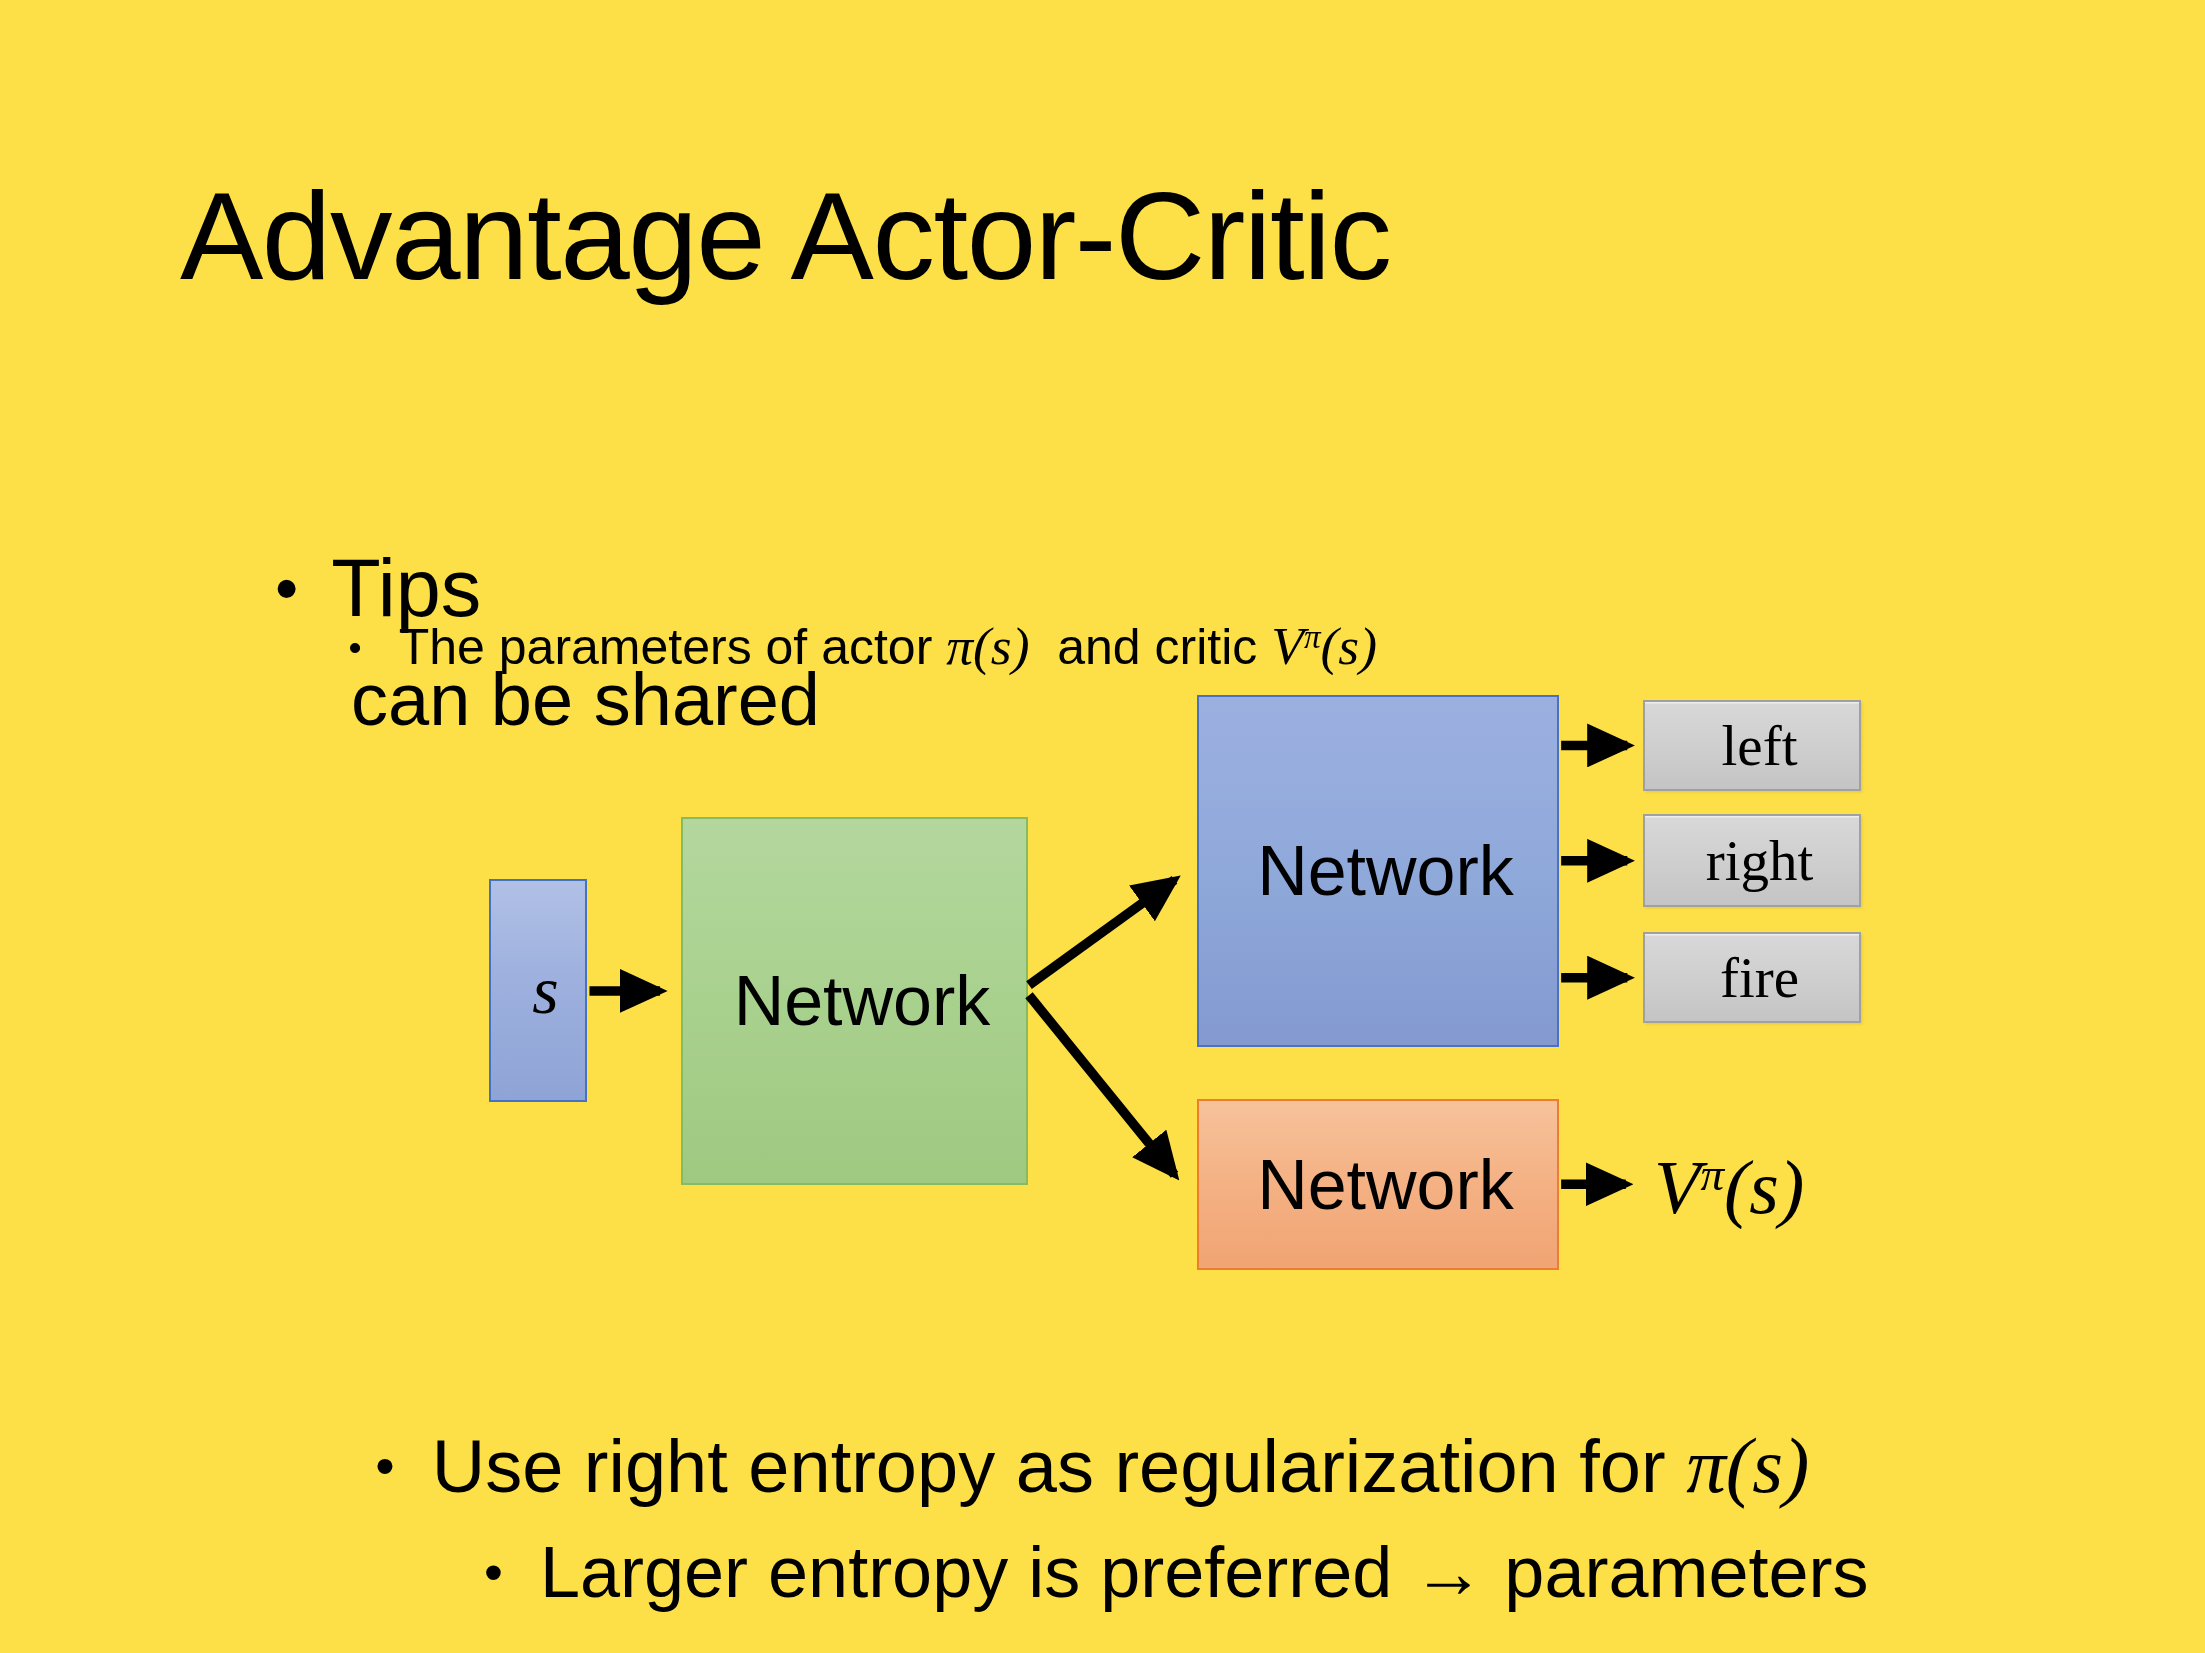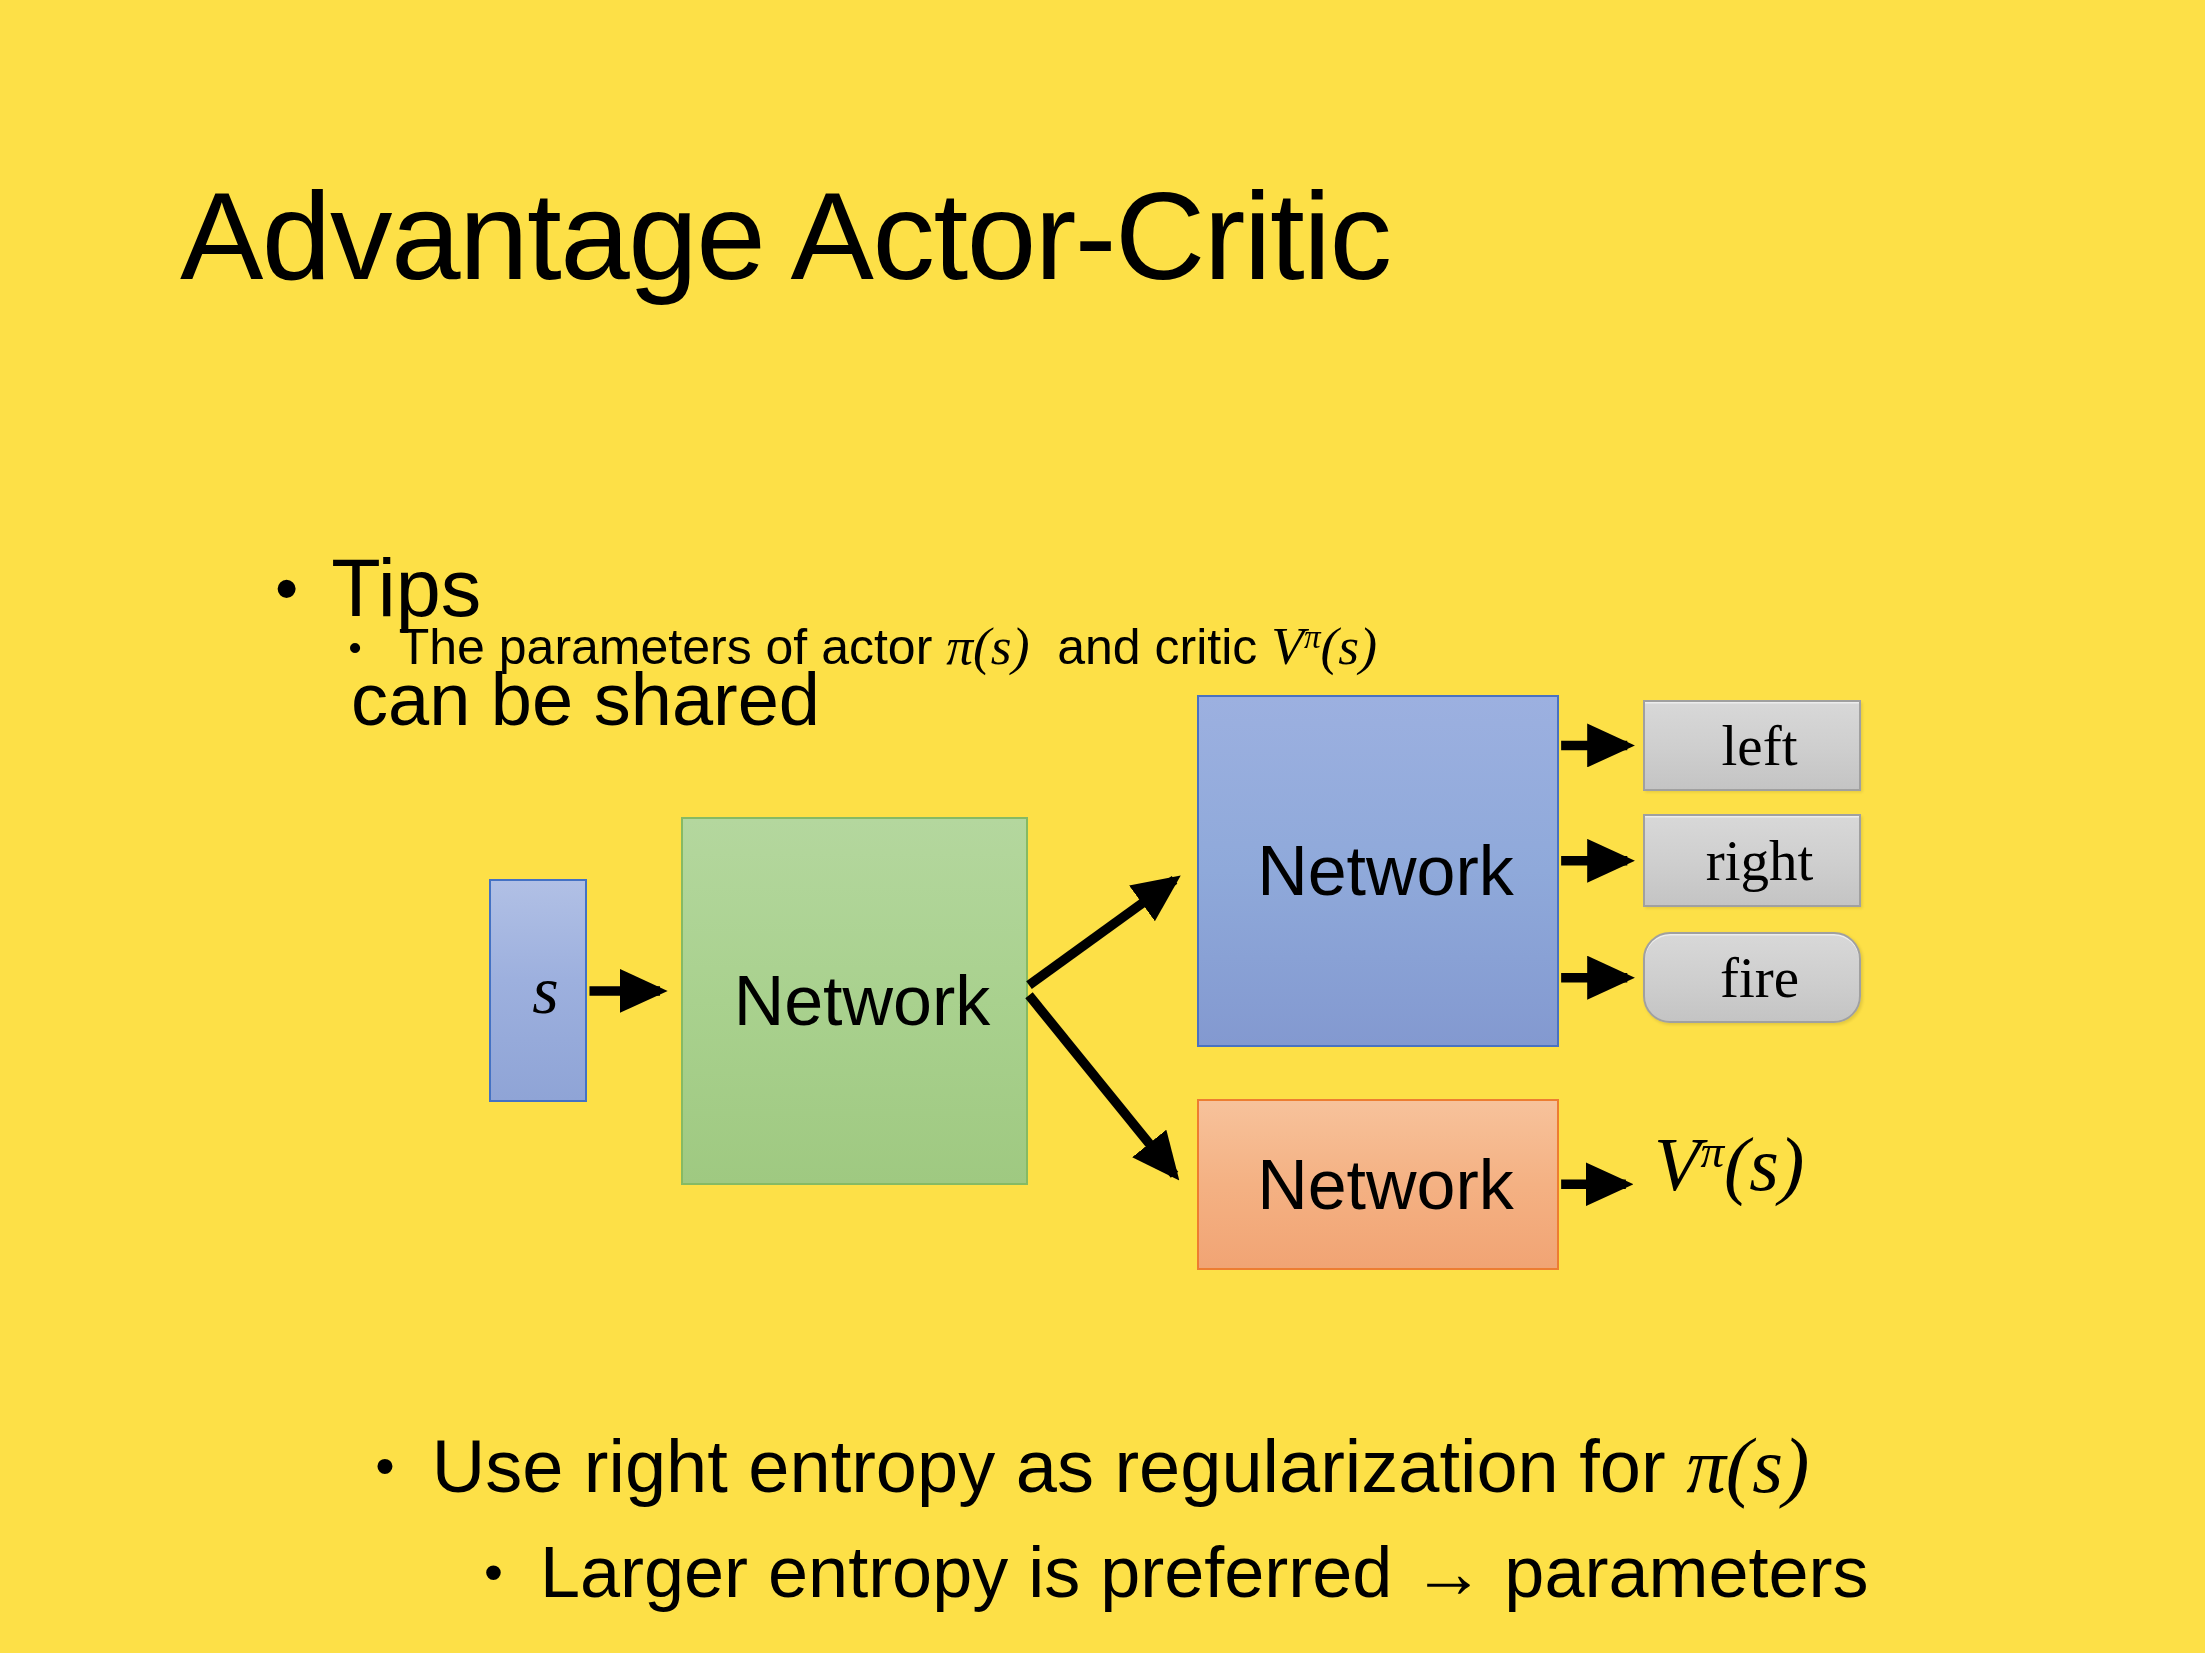--- a/index.html
+++ b/index.html
@@ -74,23 +74,23 @@
   .action-box{
     left:1643px;width:218px;height:91px;
     background:linear-gradient(180deg,#d8d8d8 0%,#cecece 55%,#c4c4c4 100%);
     border:2.2px solid #a0a0a0;
     box-shadow:inset 0 1.5px 0 rgba(255,255,255,0.55), 1.5px 1.5px 2.9px rgba(0,0,0,0.10);
     font-family:"Liberation Serif","DejaVu Serif",serif;
     font-size:57px;
   }
   .action-left{top:700px;}
   .action-right{top:814px;height:93px;}
-  .action-fire{top:932px;border-radius:27px;}
+  .action-fire{top:932px;}
   .v-output{
-    left:1654px;top:1119px;
+    left:1654px;top:1142px;
     font-size:76px;line-height:1.2;
   }
   .arrows{left:0;top:0;width:2205px;height:1654px;pointer-events:none;}
 </style>
 </head>
 <body>
 
 <div class="slide">
 
   <div class="line title">Advantage Actor-Critic</div>

